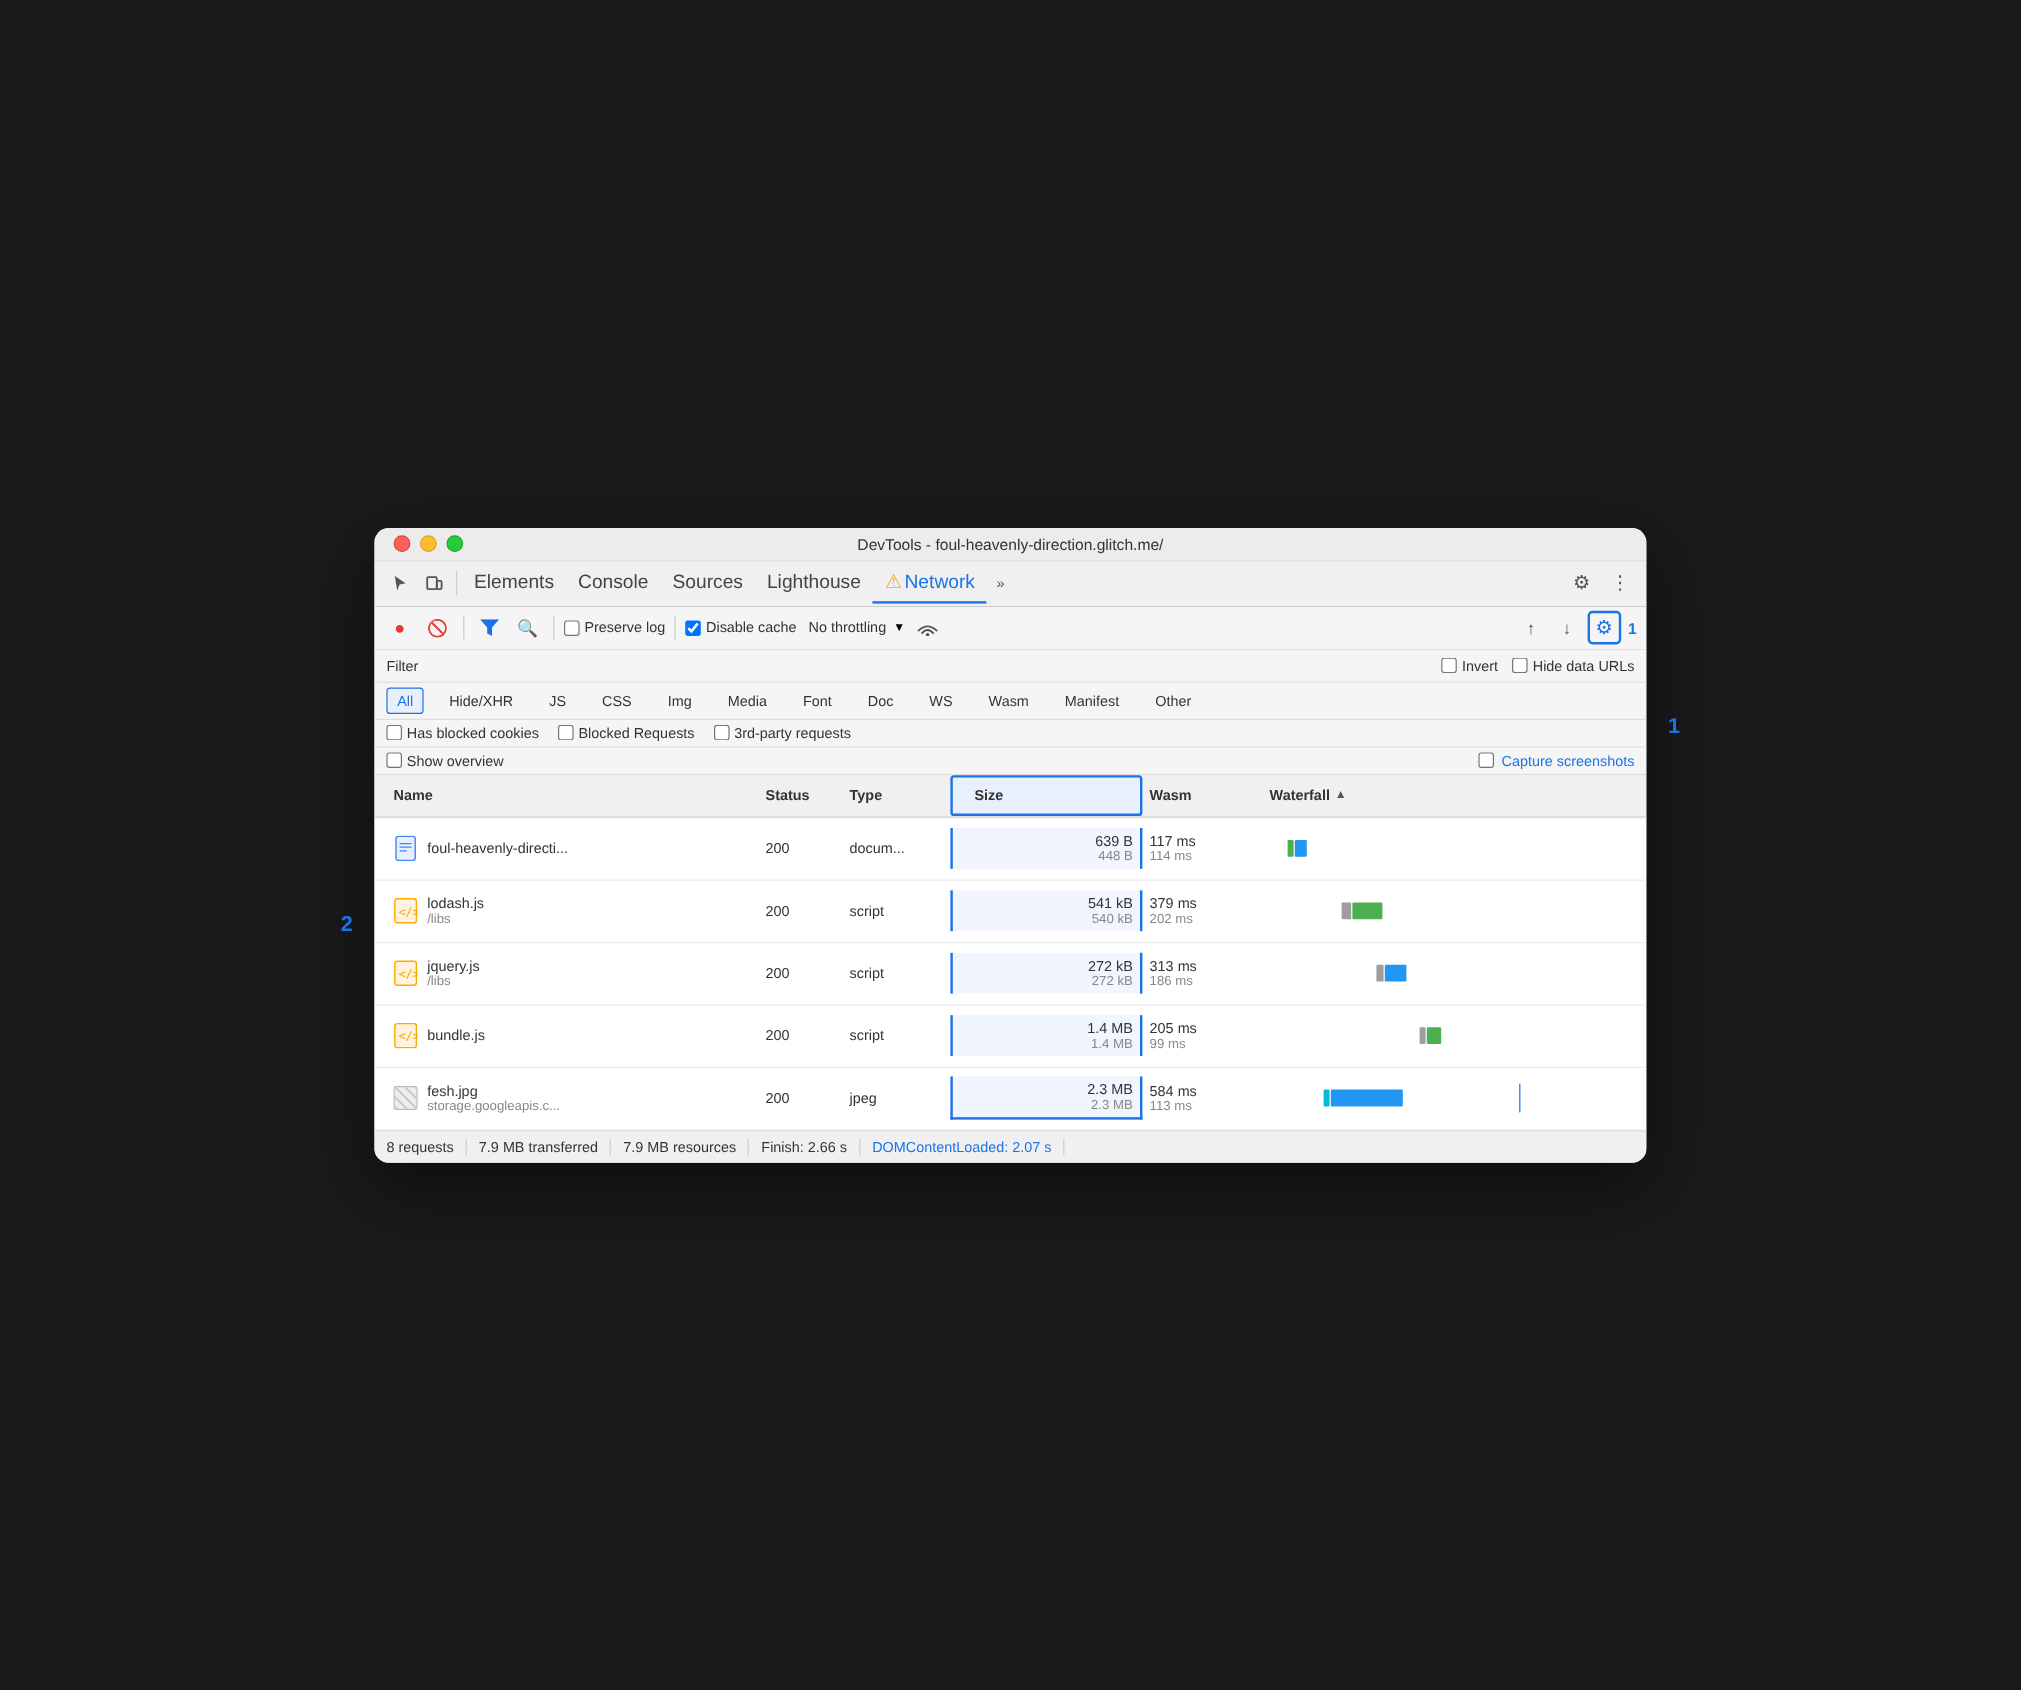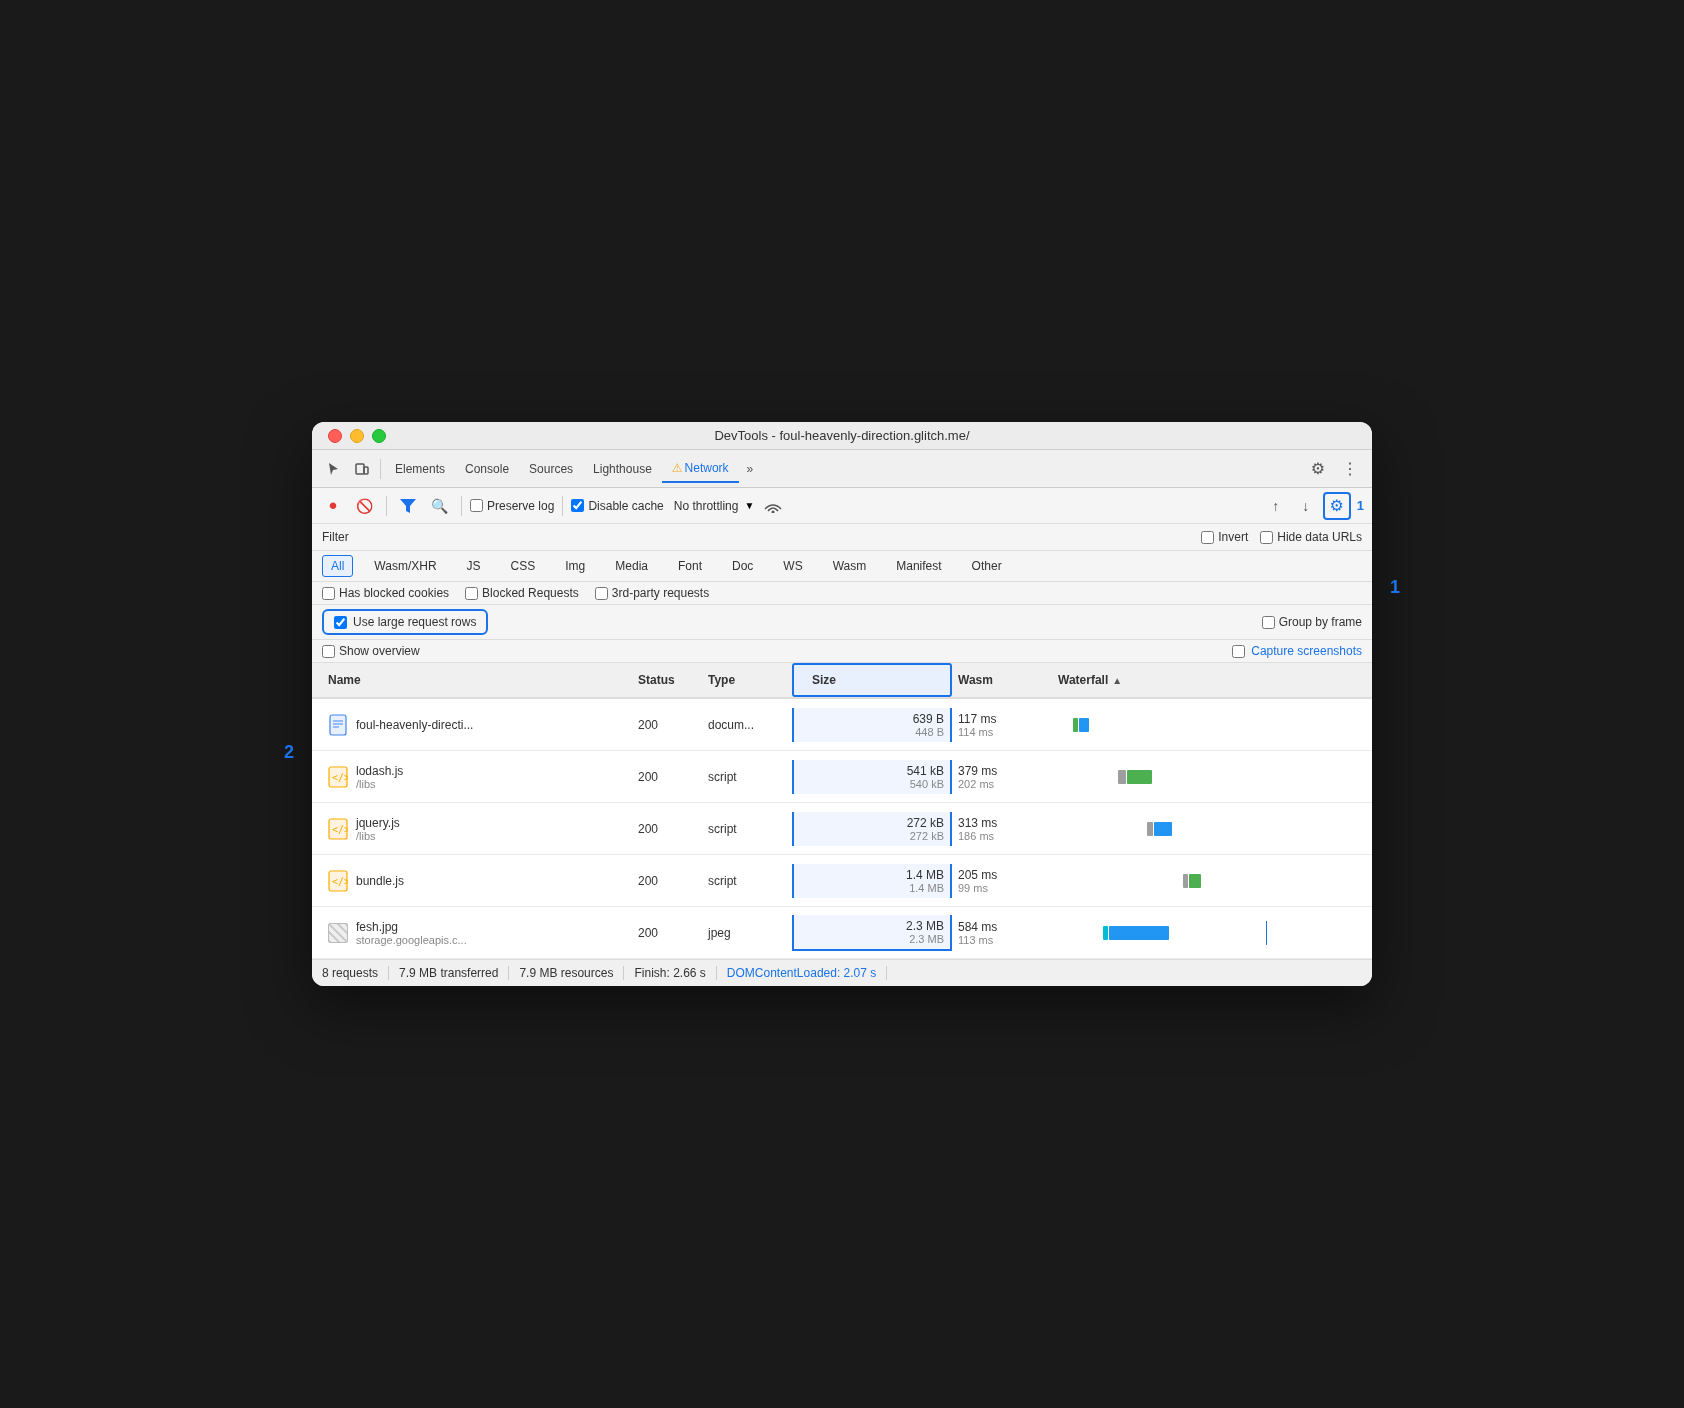--- a/index.html
+++ b/index.html
@@ -79,21 +79,21 @@
 
     .tab-divider {
       width: 1px;
       height: 20px;
       background: #ccc;
       margin: 0 4px;
     }
 
     .tab-item {
       padding: 6px 10px;
-      font-size: 12px;
+      font-size: 16px;
       color: #444;
       cursor: pointer;
       border-radius: 4px;
       white-space: nowrap;
     }
 
     .tab-item.active {
       color: #1a73e8;
       border-bottom: 2px solid #1a73e8;
       border-radius: 0;
@@ -580,21 +580,21 @@
         </div>
         <div class="checkbox-group">
           <input type="checkbox" style="">
           <span style="font-size:12px;">Hide data URLs</span>
         </div>
       </div>
     </div>
 
     <div class="filter-type-bar">
       <div class="filter-type-btn active">All</div>
-      <div class="filter-type-btn">Wasm/XHR</div>
+      <div class="filter-type-btn">Hide/XHR</div>
       <div class="filter-type-btn">JS</div>
       <div class="filter-type-btn">CSS</div>
       <div class="filter-type-btn">Img</div>
       <div class="filter-type-btn">Media</div>
       <div class="filter-type-btn">Font</div>
       <div class="filter-type-btn">Doc</div>
       <div class="filter-type-btn">WS</div>
       <div class="filter-type-btn">Wasm</div>
       <div class="filter-type-btn">Manifest</div>
       <div class="filter-type-btn">Other</div>
@@ -608,34 +608,20 @@
       <div class="checkbox-group">
         <input type="checkbox" style="">
         <span style="font-size:12px;">Blocked Requests</span>
       </div>
       <div class="checkbox-group">
         <input type="checkbox" style="">
         <span style="font-size:12px;">3rd-party requests</span>
       </div>
     </div>
 
-    <div class="extra-filter-bar">
-      <div class="large-rows-section">
-        <label class="use-large-rows-checkbox">
-          <input type="checkbox" checked="" style="">
-          <span>Use large request rows</span>
-        </label>
-      </div>
-      <div class="right-options">
-        <div class="checkbox-group">
-          <input type="checkbox" style="">
-          <span style="font-size:12px;">Group by frame</span>
-        </div>
-      </div>
-    </div>
 
     <div class="show-overview-row">
       <div class="checkbox-group">
         <input type="checkbox" style="">
         <span style="font-size:12px;">Show overview</span>
       </div>
       <div class="right-capture">
         <input type="checkbox" style="">
         <span style="font-size:12px; color:#1a73e8;">Capture screenshots</span>
       </div>

